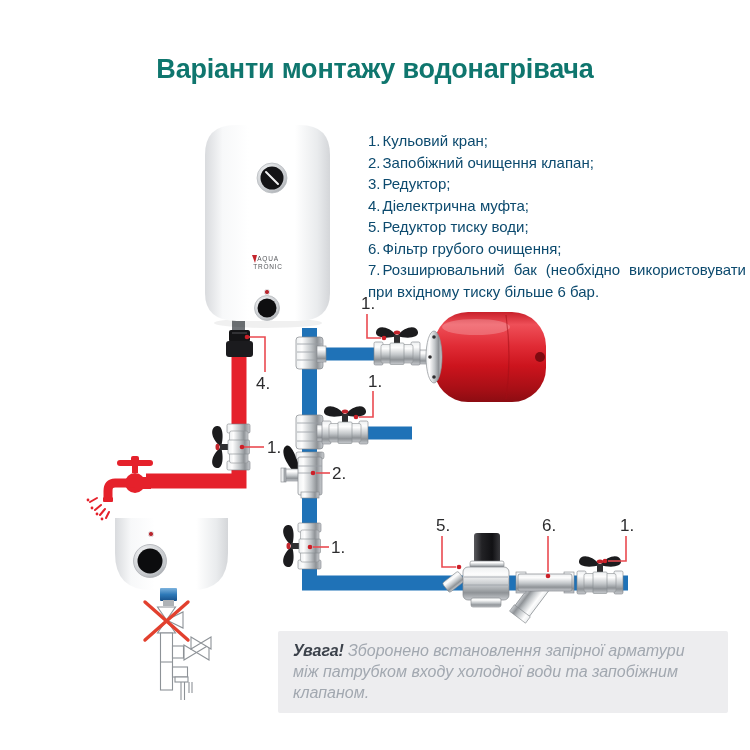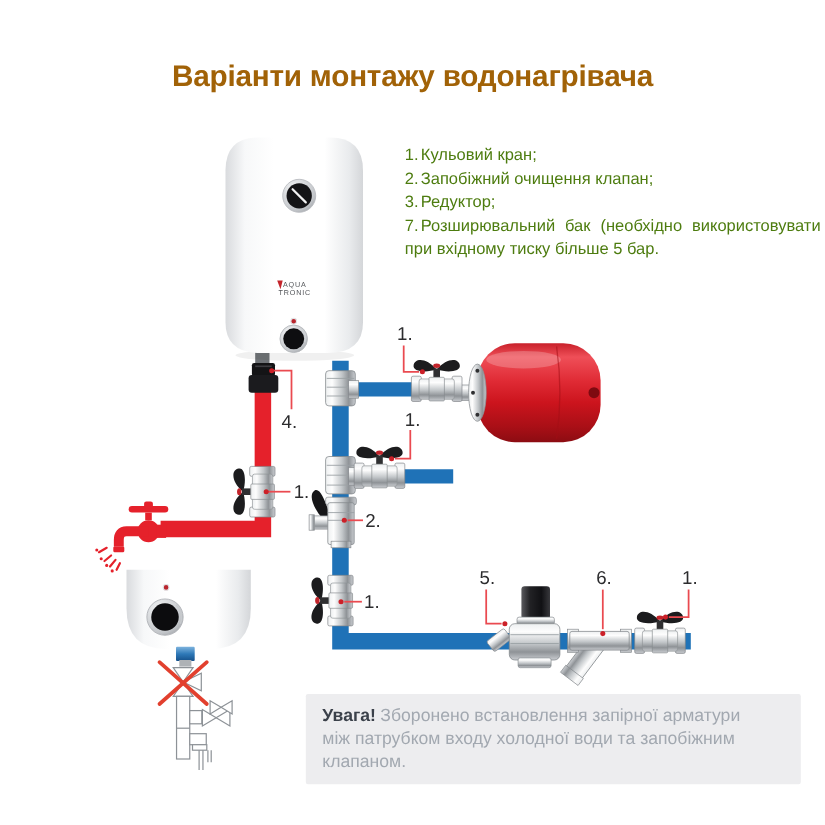--- a/index.html
+++ b/index.html
@@ -1,44 +1,47 @@
 <!DOCTYPE html>
 <html lang="uk"><head>
 <meta charset="utf-8">
 <style>
   html,body{margin:0;padding:0;background:#fff;}
   .page{position:relative;width:750px;height:750px;background:#ffffff;overflow:hidden;
         font-family:"Liberation Sans",sans-serif;}
   .title{position:absolute;top:54px;left:0;width:750px;text-align:center;
-         font-size:27px;font-weight:bold;color:#a16207;letter-spacing:-0.2px;}
+         font-size:27px;font-weight:bold;color:#0f766e;letter-spacing:-0.2px;}
   .legend{position:absolute;left:368px;top:130px;width:378px;
-          font-size:15px;line-height:21.5px;color:#4d7c0f;}
+          font-size:15px;line-height:21.5px;color:#0c4a6e;}
   .legend-item{display:block;}
   .legend-item.justify{text-align:justify;}
   .legend-item .num{margin-right:2px;}
   .warning{position:absolute;left:278px;top:631px;width:450px;box-sizing:border-box;
            background:#ededef;border-radius:2px;padding:9px 32px 10px 15px;
-           font-size:16px;line-height:21px;color:#a2a8b0;}
+           font-size:16px;line-height:21px;color:#a2a8b0;font-style:italic;}
   .warning-title{font-weight:bold;color:#3b414a;margin-right:4px;}
   svg.diagram{position:absolute;left:0;top:0;}
   svg text.callout{font-family:"Liberation Sans",sans-serif;font-size:17px;fill:#2c2c2e;}
   svg text.brand{font-family:"Liberation Sans",sans-serif;font-size:6.5px;fill:#54565a;letter-spacing:0.8px;}
 </style>
 </head>
 <body>
 
 <div class="page">
 
   <div class="title">Варіанти монтажу водонагрівача</div>
 
   <div class="legend">
     <div class="legend-item"><span class="num">1.</span><span>Кульовий кран;</span></div>
     <div class="legend-item"><span class="num">2.</span><span>Запобіжний очищення клапан;</span></div>
     <div class="legend-item"><span class="num">3.</span><span>Редуктор;</span></div>
-    <div class="legend-item justify"><span class="num">7.</span><span>Розширювальний бак (необхідно використовувати при вхідному тиску більше 5 бар.</span></div>
+    <div class="legend-item"><span class="num">4.</span><span>Діелектрична муфта;</span></div>
+    <div class="legend-item"><span class="num">5.</span><span>Редуктор тиску води;</span></div>
+    <div class="legend-item"><span class="num">6.</span><span>Фільтр грубого очищення;</span></div>
+    <div class="legend-item justify"><span class="num">7.</span><span>Розширювальний бак (необхідно використовувати при вхідному тиску більше 6 бар.</span></div>
   </div>
 
   <svg class="diagram" width="750" height="750" viewBox="0 0 750 750">
     <defs>
       <linearGradient id="bodyGrad" x1="0" y1="0" x2="1" y2="0">
         <stop offset="0" stop-color="#d9dbde"></stop>
           <stop offset="0.14" stop-color="#f7f8f9"></stop>
         <stop offset="0.35" stop-color="#ffffff"></stop>
           <stop offset="0.72" stop-color="#ffffff"></stop>
         <stop offset="0.9" stop-color="#e9ebed"></stop>

